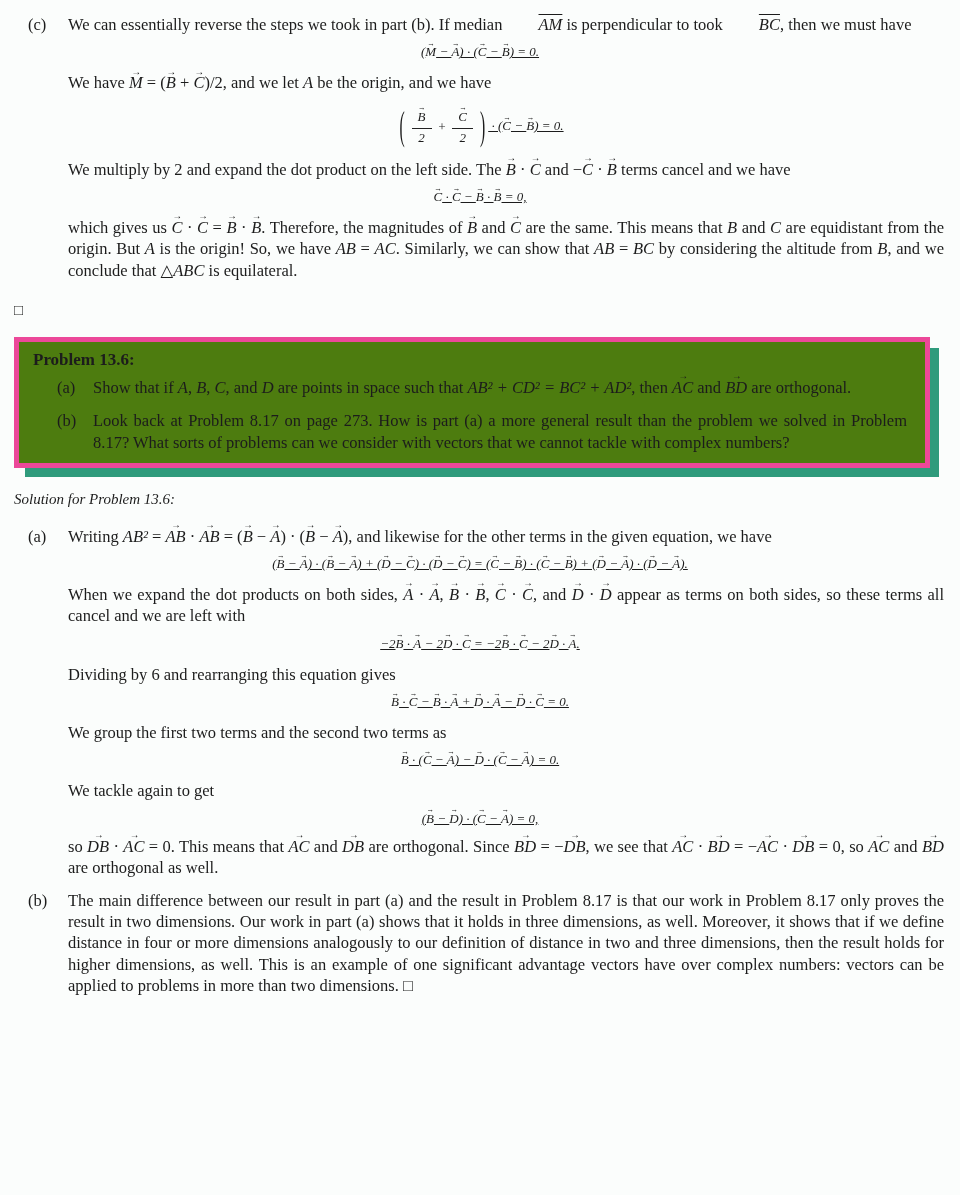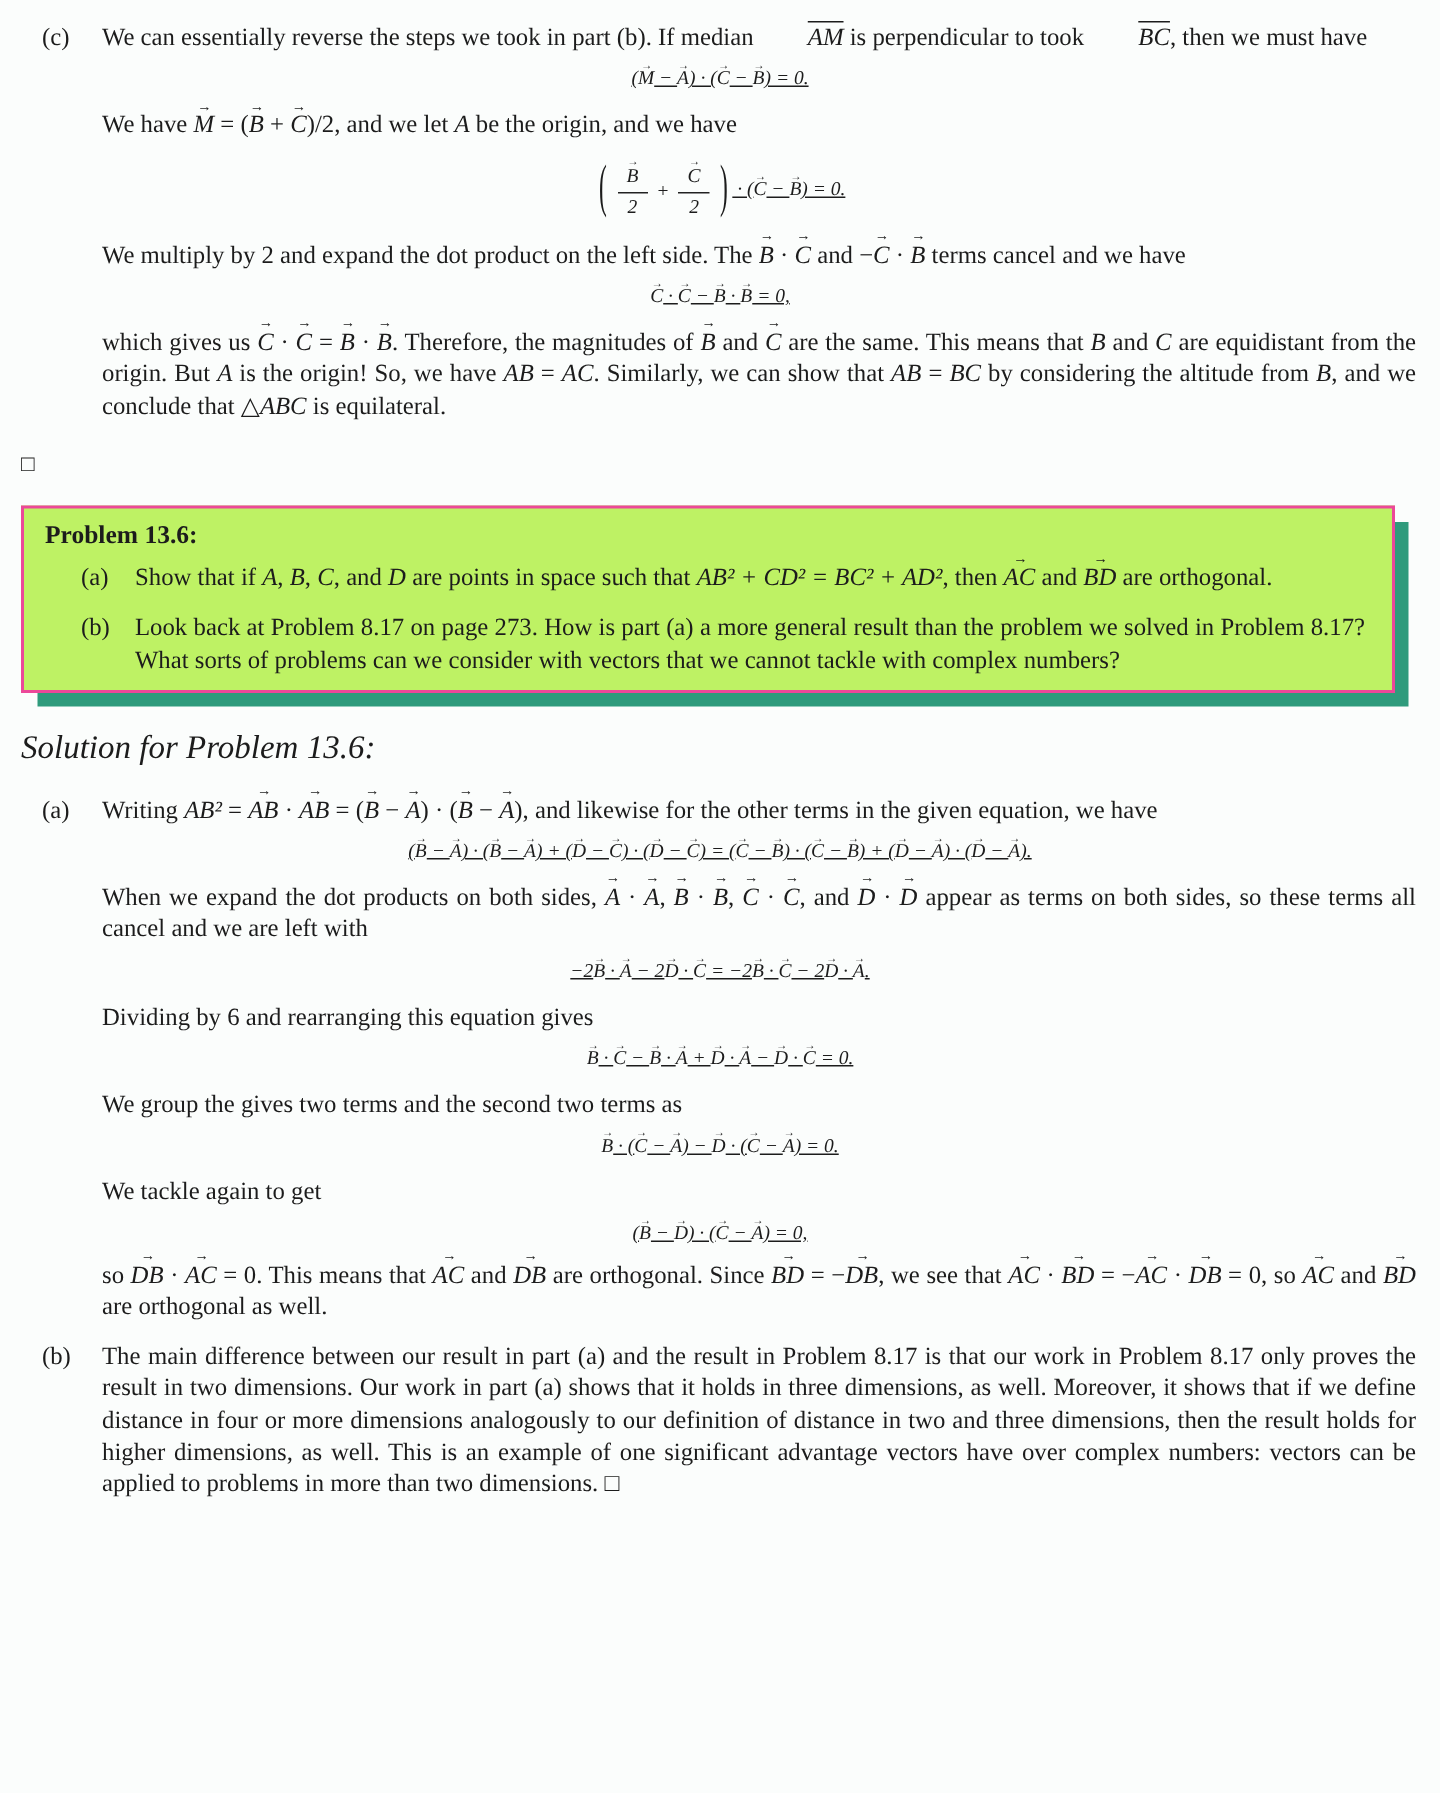--- a/index.html
+++ b/index.html
@@ -46,30 +46,30 @@
   .fnum { display: block; padding: 1px 6px 2px 6px; border-bottom: 1.4px solid #222; }
   .fden { display: block; padding-top: 1px; }
   .bigp { display: inline-block; transform: scaleY(2.5); font-size: 1.2em; vertical-align: middle; margin: 0 3px; font-style: normal; }
   .fop { display: inline-block; vertical-align: middle; margin: 0 2px; }
   
   .qed-line { margin: 20px 0 0 14px; font-size: 15px; }
   
   .problem-box {
     position: relative;
     margin: 16px 30px 0 14px;
-    background: #bef264;
-    border: 2px solid #ec4899;
+    background: #4d7c0f;
+    border: 5px solid #ec4899;
     box-shadow: 10px 10px 0 -1px #2f9b7c;
     padding: 5px 12px 10px 12px;
     box-sizing: border-box;
   }
   .problem-title { font-weight: bold; font-size: 17px; margin: 2px 0 2px 2px; }
   .pitem { position: relative; margin: 6px 6px 0 62px; text-align: justify; }
   .pitem > .lbl { position: absolute; left: -36px; top: 0; }
-  .solution-heading { font-style: italic; font-size: 22px; margin: 22px 0 0 14px; }
+  .solution-heading { font-style: italic; font-size: 15px; margin: 22px 0 0 14px; }
   .sol-a { margin-top: 16px; }
   .sp { margin-top: 11px; }
   .sect-c { margin-top: 2px; }
 </style>
 </head>
 <body>
 
 <div class="page">
 
   <div class="sect-c">
@@ -117,21 +117,21 @@
     <div class="eq"><span>(</span><span class="vec">B</span><span> − </span><span class="vec">A</span><span>) · (</span><span class="vec">B</span><span> − </span><span class="vec">A</span><span>) + (</span><span class="vec">D</span><span> − </span><span class="vec">C</span><span>) · (</span><span class="vec">D</span><span> − </span><span class="vec">C</span><span>) = (</span><span class="vec">C</span><span> − </span><span class="vec">B</span><span>) · (</span><span class="vec">C</span><span> − </span><span class="vec">B</span><span>) + (</span><span class="vec">D</span><span> − </span><span class="vec">A</span><span>) · (</span><span class="vec">D</span><span> − </span><span class="vec">A</span><span>).</span></div>
     <div class="li sp">
       <span><span>When we expand the dot products on both sides, </span><span class="vec">A</span><span> · </span><span class="vec">A</span><span>, </span><span class="vec">B</span><span> · </span><span class="vec">B</span><span>, </span><span class="vec">C</span><span> · </span><span class="vec">C</span><span>, and </span><span class="vec">D</span><span> · </span><span class="vec">D</span><span> appear as terms on both sides, so these terms all cancel and we are left with</span></span>
     </div>
     <div class="eq"><span>−2</span><span class="vec">B</span><span> · </span><span class="vec">A</span><span> − 2</span><span class="vec">D</span><span> · </span><span class="vec">C</span><span> = −2</span><span class="vec">B</span><span> · </span><span class="vec">C</span><span> − 2</span><span class="vec">D</span><span> · </span><span class="vec">A</span><span>.</span></div>
     <div class="li sp">
       <span><span>Dividing by 6 and rearranging this equation gives</span></span>
     </div>
     <div class="eq"><span class="vec">B</span><span> · </span><span class="vec">C</span><span> − </span><span class="vec">B</span><span> · </span><span class="vec">A</span><span> + </span><span class="vec">D</span><span> · </span><span class="vec">A</span><span> − </span><span class="vec">D</span><span> · </span><span class="vec">C</span><span> = 0.</span></div>
     <div class="li sp">
-      <span><span>We group the gives two terms and the second two terms as</span></span>
+      <span><span>We group the first two terms and the second two terms as</span></span>
     </div>
     <div class="eq"><span class="vec">B</span><span> · (</span><span class="vec">C</span><span> − </span><span class="vec">A</span><span>) − </span><span class="vec">D</span><span> · (</span><span class="vec">C</span><span> − </span><span class="vec">A</span><span>) = 0.</span></div>
     <div class="li sp">
       <span><span>We tackle again to get</span></span>
     </div>
     <div class="eq" style="margin-bottom:8px;"><span>(</span><span class="vec">B</span><span> − </span><span class="vec">D</span><span>) · (</span><span class="vec">C</span><span> − </span><span class="vec">A</span><span>) = 0,</span></div>
     <div class="li">
       <span><span>so </span><span class="vec">DB</span><span> · </span><span class="vec">AC</span><span> = 0. This means that </span><span class="vec">AC</span><span> and </span><span class="vec">DB</span><span> are orthogonal. Since </span><span class="vec">BD</span><span> = −</span><span class="vec">DB</span><span>, we see that </span><span class="vec">AC</span><span> · </span><span class="vec">BD</span><span> = −</span><span class="vec">AC</span><span> · </span><span class="vec">DB</span><span> = 0, so </span><span class="vec">AC</span><span> and </span><span class="vec">BD</span><span> are orthogonal as well.</span></span>
     </div>
   </div>

